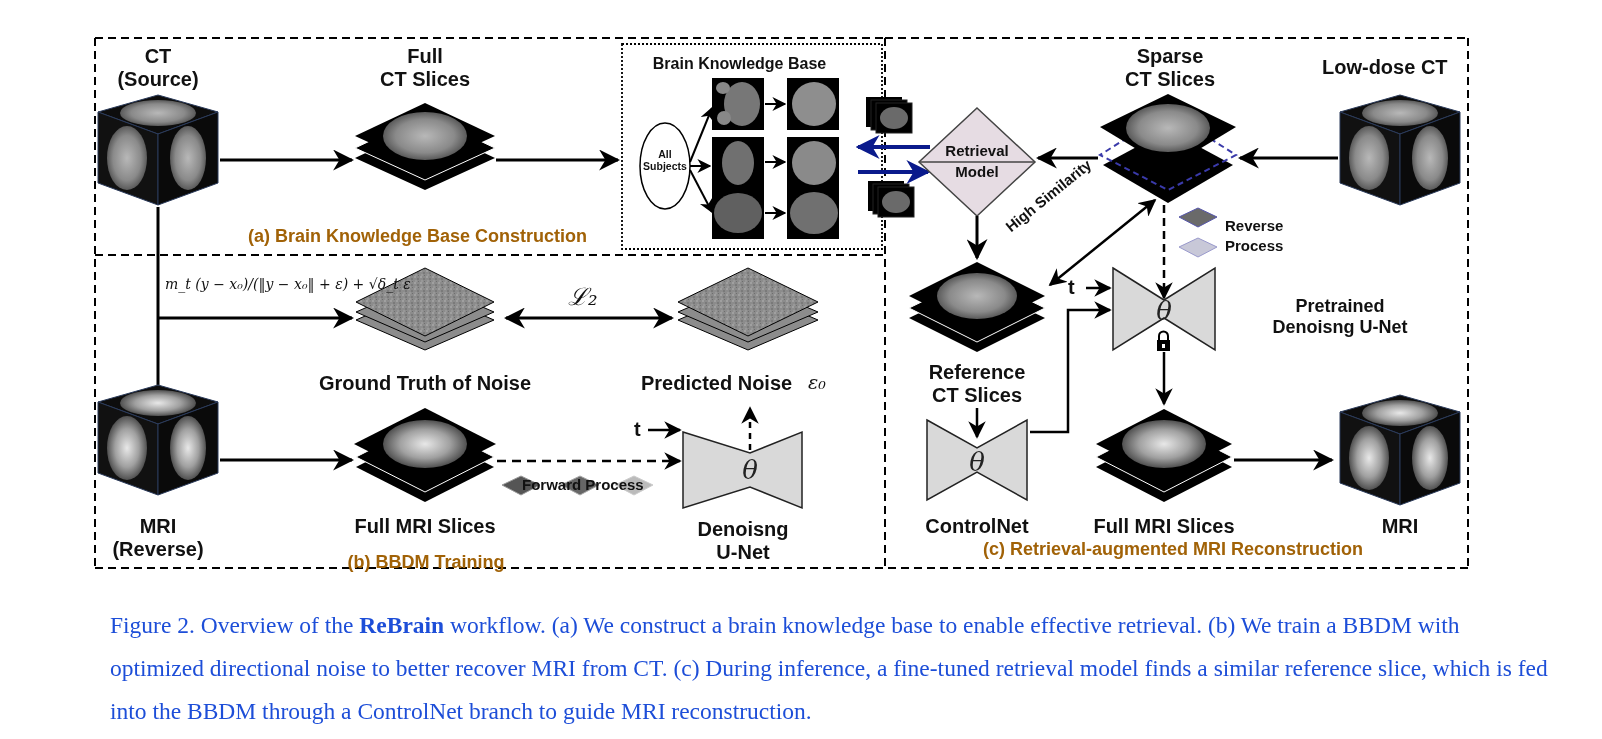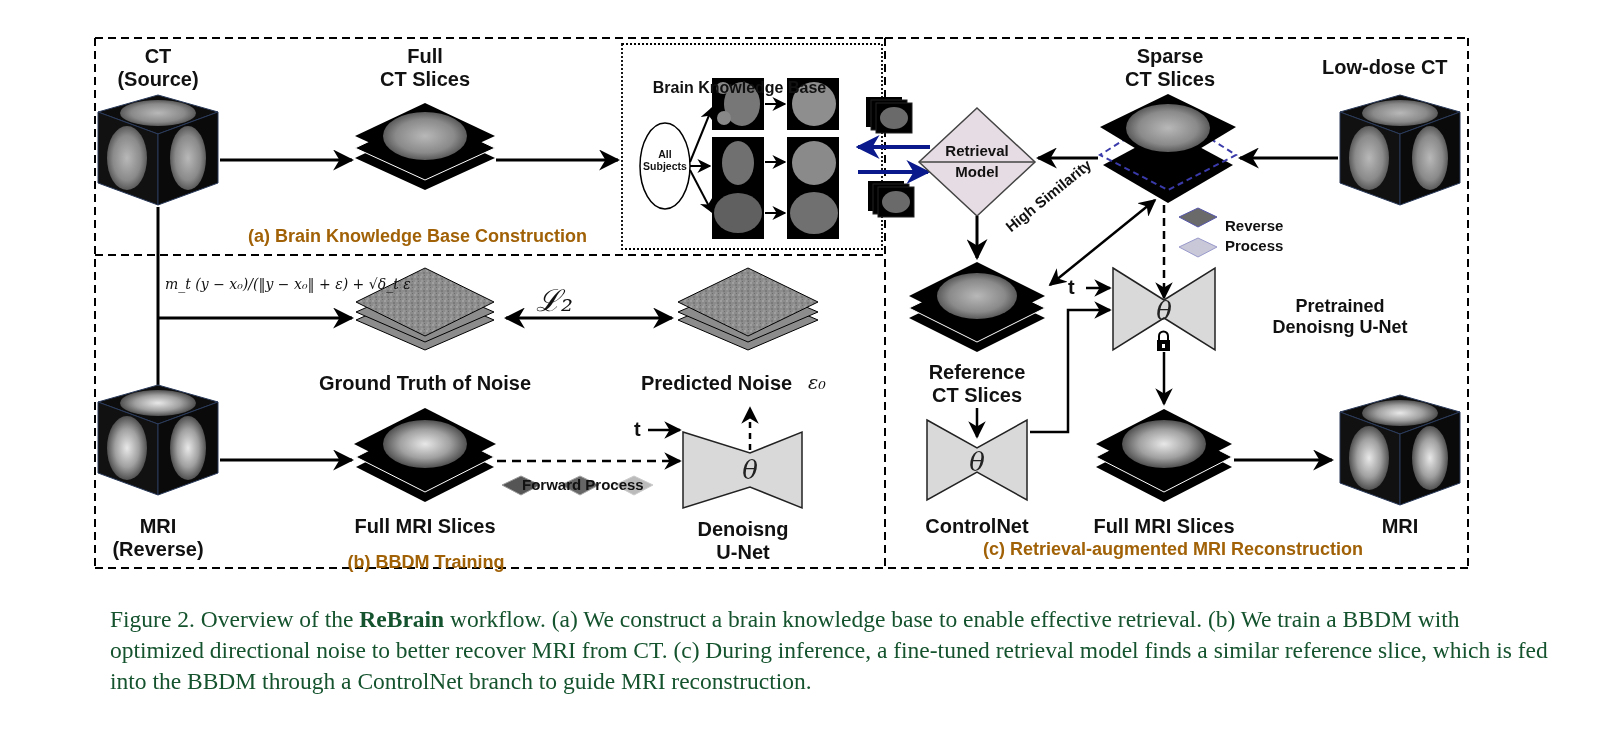--- a/index.html
+++ b/index.html
@@ -5,21 +5,21 @@
   html, body { margin:0; padding:0; background:#ffffff; }
   body { width:1602px; height:739px; position:relative; overflow:hidden; font-family:"Liberation Sans", sans-serif; }
   #fig { position:absolute; left:0; top:0; width:1602px; height:600px; }
   .lbl { position:absolute; font-family:"Liberation Sans", sans-serif; font-weight:bold; color:#111; text-align:center; line-height:1.15; white-space:nowrap; }
   .l20 { font-size:20px; }
   .l18 { font-size:18px; }
   .l16 { font-size:16px; }
   .l15 { font-size:15px; }
   .sec { color:#a16207; font-size:18px; }
   .math { font-family:"DejaVu Serif", serif; font-weight:normal; font-style:italic; }
-  .caption { position:absolute; left:110px; top:604px; width:1440px; font-family:"Liberation Serif", serif; font-size:23.5px; line-height:31px; color:#14532d; }
+  .caption { position:absolute; left:110px; top:604px; width:1440px; font-family:"Liberation Serif", serif; font-size:23.5px; line-height:43px; color:#1d4ed8; }
   .caption b { font-weight:bold; }
   .unet-theta { font-family:"DejaVu Serif", serif; font-style:italic; font-size:26px; fill:#222; }
 </style>
 </head>
 <body>
 
 <svg id="fig" width="1602" height="600" viewBox="0 0 1602 600">
   <defs>
     <marker id="ah" viewBox="0 0 10 10" refX="9" refY="5" markerWidth="7" markerHeight="7" orient="auto-start-reverse">
       <path d="M0,0 L10,5 L0,10 L3,5 z" fill="#000"></path>
@@ -247,21 +247,21 @@
 <div class="lbl l20" style="left:105px; top:45px; width:106px;">
   <div>CT</div>
   <div>(Source)</div>
 </div>
 <div class="lbl l20" style="left:355px; top:45px; width:140px;">
   <div>Full</div>
   <div>CT Slices</div>
 </div>
 <div class="lbl sec" style="left:248px; top:226px;">(a) Brain Knowledge Base Construction</div>
 
-<div class="lbl l16" style="left:622px; top:55px; width:235px;margin-top:24px;">Brain Knowledge Base</div>
+<div class="lbl l16" style="left:622px; top:55px; width:235px;">Brain Knowledge Base</div>
 <div class="lbl" style="left:640px; top:148px; width:50px; font-size:10.5px;">
   <div>All</div>
   <div>Subjects</div>
 </div>
 
 <div class="lbl l15" style="left:925px; top:140px; width:104px; line-height:21px;">
   <div>Retrieval</div>
   <div>Model</div>
 </div>
 <div class="lbl l20" style="left:1100px; top:45px; width:140px;">
@@ -282,21 +282,21 @@
 <div class="lbl l20" style="left:912px; top:361px; width:130px;">
   <div>Reference</div>
   <div>CT Slices</div>
 </div>
 <div class="lbl l20" style="left:922px; top:515px; width:110px;">ControlNet</div>
 <div class="lbl l20" style="left:1084px; top:515px; width:160px;">Full MRI Slices</div>
 <div class="lbl l20" style="left:1370px; top:515px; width:60px;">MRI</div>
 <div class="lbl sec" style="left:983px; top:539px;">(c) Retrieval-augmented MRI Reconstruction</div>
 
 <div class="lbl math" style="left:165px; top:276px; font-size:14px;">m_t (y − x₀)/(‖y − x₀‖ + ε) + √δ_t ε</div>
-<div class="lbl math" style="left:536px; top:284px; font-size:30px;">ℒ₂</div>
+<div class="lbl math" style="left:568px; top:284px; font-size:24px;">ℒ₂</div>
 <div class="lbl l20" style="left:312px; top:372px; width:226px;">Ground Truth of Noise</div>
 <div class="lbl l20" style="left:641px; top:372px;">Predicted Noise</div>
 <div class="lbl math" style="left:808px; top:372px; font-size:19px;">ε₀</div>
 <div class="lbl l20" style="left:634px; top:418px;">t</div>
 <div class="lbl l15" style="left:522px; top:432px;margin-top:44px;">Forward Process</div>
 
 <div class="lbl l20" style="left:105px; top:515px; width:106px;">
   <div>MRI</div>
   <div>(Reverse)</div>
 </div>

